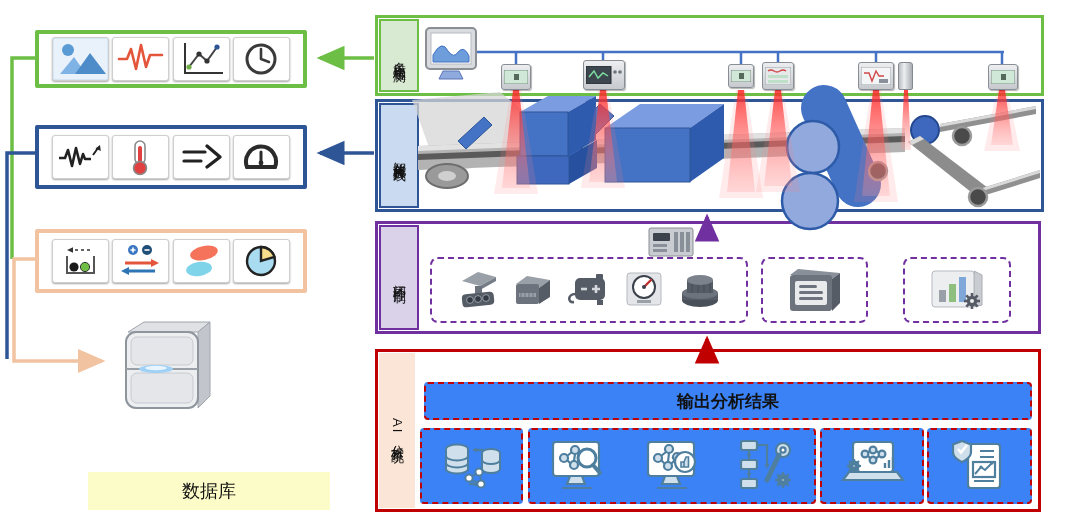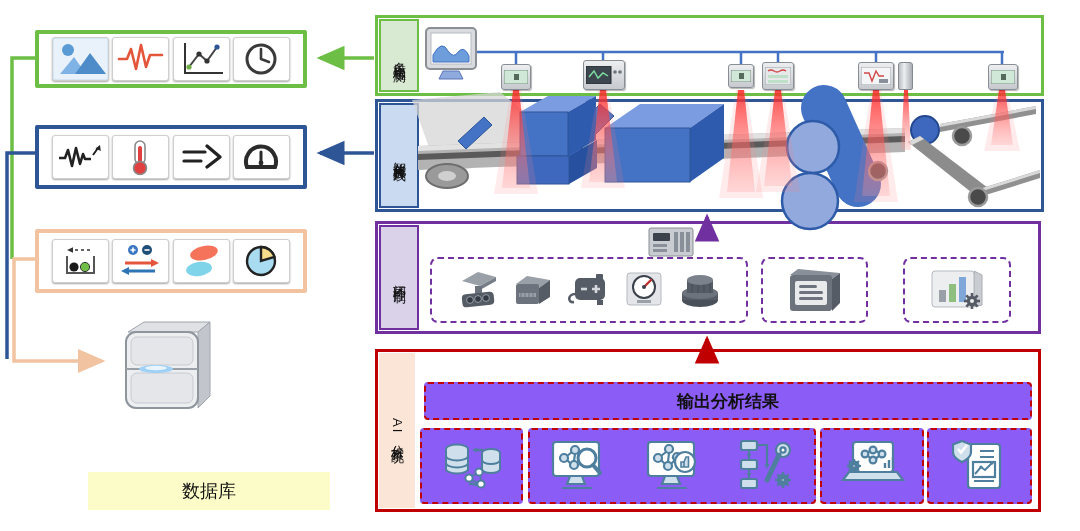--- a/index.html
+++ b/index.html
@@ -7,21 +7,21 @@
   .abs{position:absolute;box-sizing:border-box;}
   
   .grp{background:#fff;display:flex;align-items:center;justify-content:space-between;padding:0 13px;border-radius:2px;}
   .tile{width:55px;height:42px;background:#fff;border:1px solid #cfcfcf;border-radius:3px;
         box-shadow:0 1px 2px rgba(0,0,0,.35);display:flex;align-items:center;justify-content:center;}
   
   .band{background:transparent;}
   .strip{position:absolute;left:1px;top:1px;bottom:1px;width:36px;display:flex;align-items:center;justify-content:center;}
   .vlabel{writing-mode:vertical-rl;text-orientation:mixed;font-size:13px;letter-spacing:2px;color:#111;font-weight:500;}
   .dashedP{border:2px dashed #7030A0;border-radius:8px;display:flex;align-items:center;justify-content:space-between;}
-  .dashedR{border:2px dashed #C00000;border-radius:4px;background:#8b5cf6;display:flex;align-items:center;justify-content:space-around;}
+  .dashedR{border:2px dashed #C00000;border-radius:4px;background:#3b82f6;display:flex;align-items:center;justify-content:space-around;}
   .sensor{background:linear-gradient(180deg,#eceef0,#c6c9ce);border:1px solid #898e95;border-radius:3px;
           box-shadow:1px 1px 1px rgba(0,0,0,.3);display:flex;align-items:center;justify-content:center;}
   .titlebox{font-size:17px;font-weight:600;color:#111;}
   .dblabel{font-size:18px;color:#111;}
   svg{display:block;}
 </style>
 </head>
 <body>
 
 <div id="stage">

